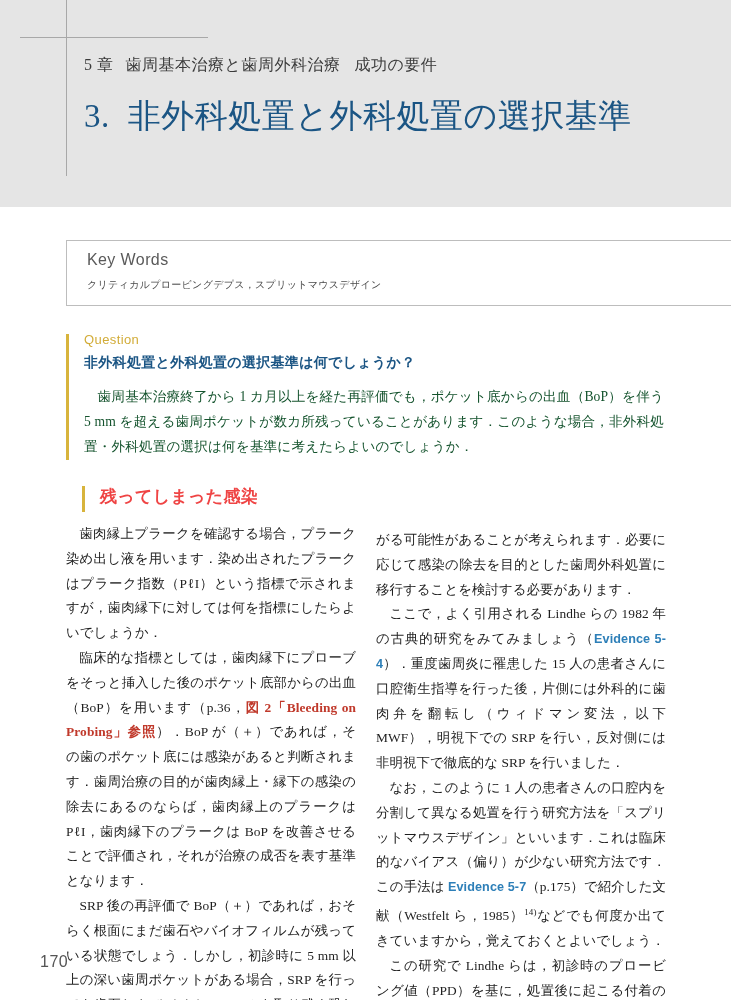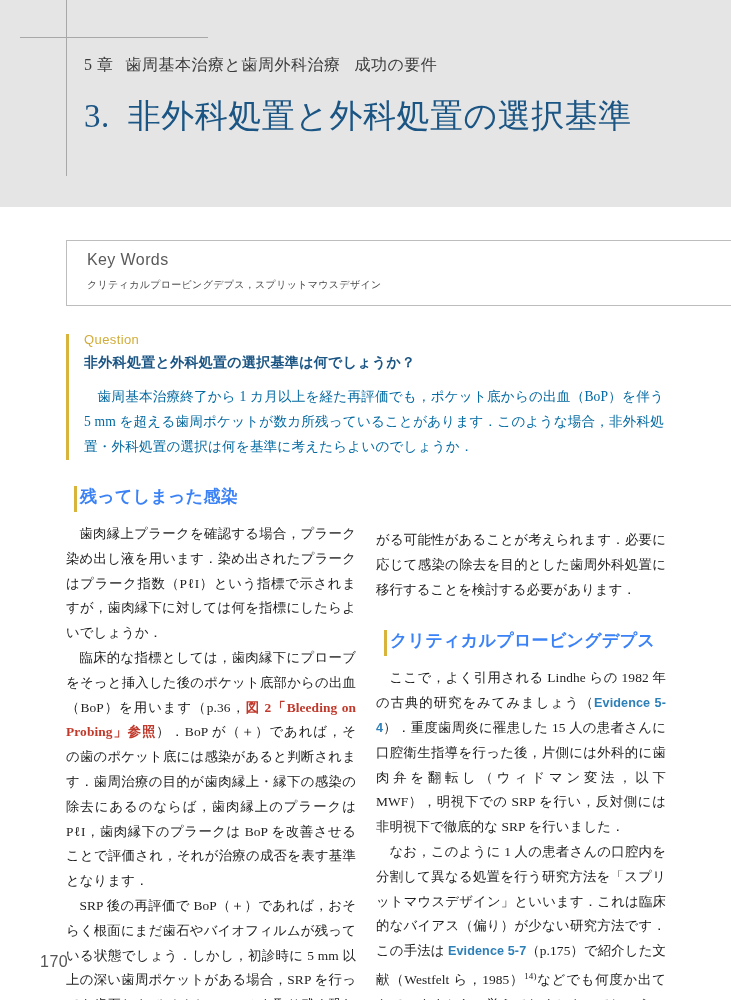--- a/index.html
+++ b/index.html
@@ -139,42 +139,42 @@
     letter-spacing: 0.3px;
     white-space: nowrap;
   }
   .question-body {
     position: absolute;
     left: 18px;
     top: 52px;
     width: 580px;
     font-size: 13.6px;
     line-height: 25px;
-    color: #0369a1;
+    color: #14532d;
     text-align: justify;
     text-indent: 1em;
     letter-spacing: 0.15px;
   }
 
   
   .col {
     position: absolute;
     top: 484px;
     width: 290px;
   }
   .col-left { left: 66px; }
   .col-right { left: 376px; }
 
   .subhead {
     position: relative;
-    padding-left: 6px;
-    margin: 0 0 12px 8px;
+    padding-left: 18px;
+    margin: 0 0 12px 16px;
     font-size: 17px;
     font-weight: bold;
-    color: #3b82f6;
+    color: #ef4444;
     letter-spacing: 0.3px;
     line-height: 26px;
   }
   .subhead::before {
     content: "";
     position: absolute;
     left: 0;
     top: 2px;
     width: 3px;
     height: 26px;
@@ -245,21 +245,20 @@
 
   <div class="col col-left">
     <h2 class="subhead">残ってしまった感染</h2>
     <p class="para">歯肉縁上プラークを確認する場合，プラーク染め出し液を用います．染め出されたプラークはプラーク指数（PℓI）という指標で示されますが，歯肉縁下に対しては何を指標にしたらよいでしょうか．</p>
     <p class="para">臨床的な指標としては，歯肉縁下にプローブをそっと挿入した後のポケット底部からの出血（BoP）を用います（p.36，<span class="ref-red">図 2「Bleeding on Probing」参照</span>）．BoP が（＋）であれば，その歯のポケット底には感染があると判断されます．歯周治療の目的が歯肉縁上・縁下の感染の除去にあるのならば，歯肉縁上のプラークは PℓI，歯肉縁下のプラークは BoP を改善させることで評価され，それが治療の成否を表す基準となります．</p>
     <p class="para">SRP 後の再評価で BoP（＋）であれば，おそらく根面にまだ歯石やバイオフィルムが残っている状態でしょう．しかし，初診時に 5 mm 以上の深い歯周ポケットがある場合，SRP を行っても歯石およびバイオフィルムを取り残す恐れがあります（Waerhaug，1978）（p.107，）．歯周基本治療によって歯肉縁下の感染が完全に除去できなかった場合，そのまま歯周ポケットを残しておくことは，歯周病の進行につな</p>
   </div>
 
   <div class="col col-right">
     <p class="para noindent">がる可能性があることが考えられます．必要に応じて感染の除去を目的とした歯周外科処置に移行することを検討する必要があります．</p>
-    <h2 class="subhead subhead-spaced">クリティカルプロービングデプス</h2>
     <p class="para">ここで，よく引用される Lindhe らの 1982 年の古典的研究をみてみましょう（<span class="ref-blue">Evidence 5-4</span>）．重度歯周炎に罹患した 15 人の患者さんに口腔衛生指導を行った後，片側には外科的に歯肉弁を翻転し（ウィドマン変法，以下 MWF），明視下での SRP を行い，反対側には非明視下で徹底的な SRP を行いました．</p>
     <p class="para">なお，このように 1 人の患者さんの口腔内を分割して異なる処置を行う研究方法を「スプリットマウスデザイン」といいます．これは臨床的なバイアス（偏り）が少ない研究方法です．この手法は <span class="ref-blue">Evidence 5-7</span>（p.175）で紹介した文献（Westfelt ら，1985）<sup class="note">14)</sup>などでも何度か出てきていますから，覚えておくとよいでしょう．</p>
     <p class="para">この研究で Lindhe らは，初診時のプロービング値（PPD）を基に，処置後に起こる付着の獲得（アタッチメントゲイン）または付着の喪失（アタッチメントロス）との相関性を調べました．その結果，SRP でも</p>
   </div>
 
   <div class="folio">170</div>
 
 </div>
 
 </body></html>

